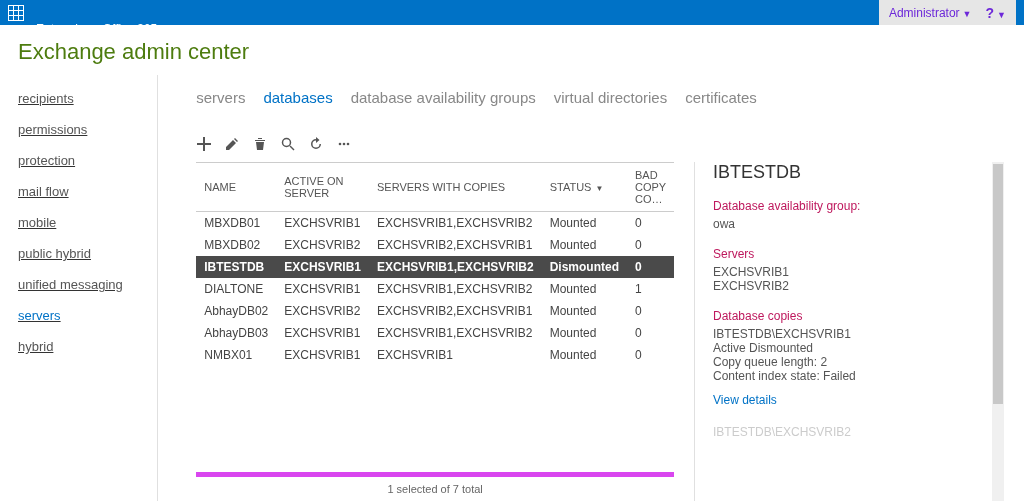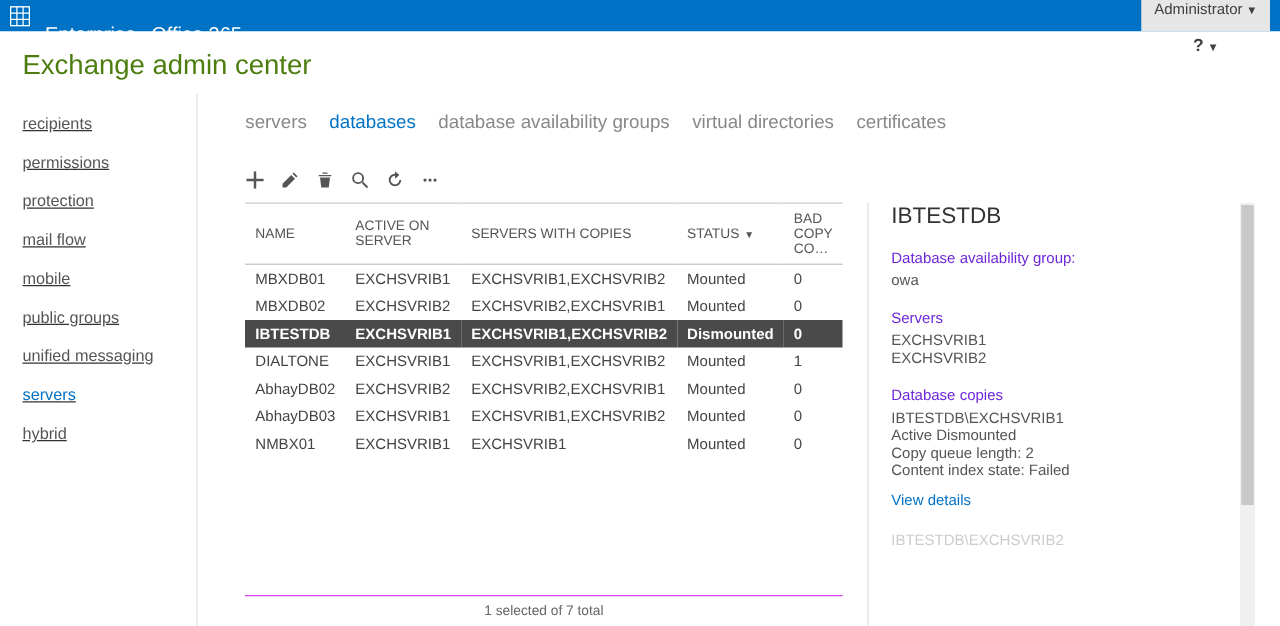--- a/index.html
+++ b/index.html
@@ -1,22 +1,22 @@
 <!DOCTYPE html>
 <html><head>
 <meta charset="utf-8">
 <style>
   * { box-sizing: border-box; margin: 0; padding: 0; }
   body { font-family: "Segoe UI", Arial, sans-serif; font-size: 12px; color: #333; background: #fff; width: 1024px; height: 501px; overflow: hidden; }
   
   .topbar { background: #0072c6; color: #fff; height: 25px; display: flex; align-items: center; padding: 0 8px; justify-content: space-between; }
   .topbar-left { display: flex; align-items: center; gap: 12px; }
   .waffle { width: 16px; height: 16px; background: #fff; display: inline-block; }
-  .topbar-link { color: #fff; text-decoration: none; font-size: 16px; margin-top: 32px; }
-  .topbar-right { display: flex; align-items: center; gap: 14px; background: #e6e6e6; color: #404040; height: 100%; padding: 0 10px; flex-direction: column; }
+  .topbar-link { color: #fff; text-decoration: none; font-size: 12px; margin-top: 32px; }
+  .topbar-right { display: flex; align-items: center; gap: 14px; background: #e6e6e6; color: #6d28d9; height: 100%; padding: 0 10px; }
   .topbar-right .admin { font-size: 12px; }
   .caret-down { display: inline-block; font-size: 9px; margin-left: 3px; }
   .help-icon { font-weight: bold; font-size: 14px; }
 
   .page-title { color: #4d7c0f; font-size: 22px; font-weight: 400; padding: 14px 18px 10px; }
 
   .layout { display: flex; height: calc(501px - 25px - 50px); }
   .leftnav { width: 180px; border-right: 1px solid #e0e0e0; padding: 8px 0; text-decoration: underline; }
   .leftnav-item { padding: 8px 18px; color: #555; font-size: 13px; cursor: pointer; }
   .leftnav-item.active { color: #0072c6; }
@@ -34,26 +34,26 @@
   .table { border-collapse: collapse; width: 100%; font-size: 12px; }
   .table th { text-align: left; font-weight: normal; color: #555; font-size: 11px; padding: 6px 8px; border-top: 1px solid #ccc; border-bottom: 1px solid #ccc; }
   .table td { padding: 4px 8px; color: #444; }
   .table tr.selected td { background: #4a4a4a; color: #fff; font-weight: bold; }
   .col-sort { font-size: 8px; margin-left: 4px; }
   
   .details { width: 310px; border-left: 1px solid #e0e0e0; padding: 0 14px 0 18px; color: #555; font-size: 12px; position: relative; overflow: hidden; }
   .details .scrollbar { position: absolute; right: 0; top: 0; width: 12px; height: 100%; background: #f0f0f0; }
   .details .scrollbar-thumb { position: absolute; right: 1px; top: 2px; width: 10px; height: 240px; background: #c8c8c8; }
   .details h2 { font-size: 18px; font-weight: 400; color: #333; margin-bottom: 14px; }
-  .details .label { color: #6d28d9; margin-top: 16px; margin-bottom: 4px; }
+  .details .label { color: #be185d; margin-top: 16px; margin-bottom: 4px; }
   .details .val { color: #555; }
   .details .link { color: #0072c6; cursor: pointer; margin-top: 10px; display: inline-block; }
   .details .faded { color: #ccc; margin-top: 18px; }
   
-  .footer-status { text-align: center; font-size: 11px; color: #666; padding: 6px 0; border-top: 1px solid #d946ef; margin-top: auto; }
+  .footer-status { text-align: center; font-size: 11px; color: #666; padding: 6px 0; border-top: 5px solid #d946ef; margin-top: auto; }
   
   svg { display: block; }
 </style>
 </head>
 <body>
 
 <div class="topbar">
   <div class="topbar-left">
     <span class="waffle">
       <svg width="16" height="16" viewBox="0 0 16 16">
@@ -82,21 +82,21 @@
 
 <div class="page-title">Exchange admin center</div>
 
 <div class="layout">
   <div class="leftnav" id="leftnav">
       <div class="leftnav-item">recipients</div>
       <div class="leftnav-item">permissions</div>
       <div class="leftnav-item">protection</div>
       <div class="leftnav-item">mail flow</div>
       <div class="leftnav-item">mobile</div>
-      <div class="leftnav-item">public groups</div>
+      <div class="leftnav-item">public hybrid</div>
       <div class="leftnav-item">unified messaging</div>
       <div class="leftnav-item active">servers</div>
       <div class="leftnav-item">hybrid</div>
     </div>
 
   <div class="main">
     <div class="tabs" id="tabs">
         <span class="tab">servers</span>
         <span class="tab active">databases</span>
         <span class="tab">database availability groups</span>

